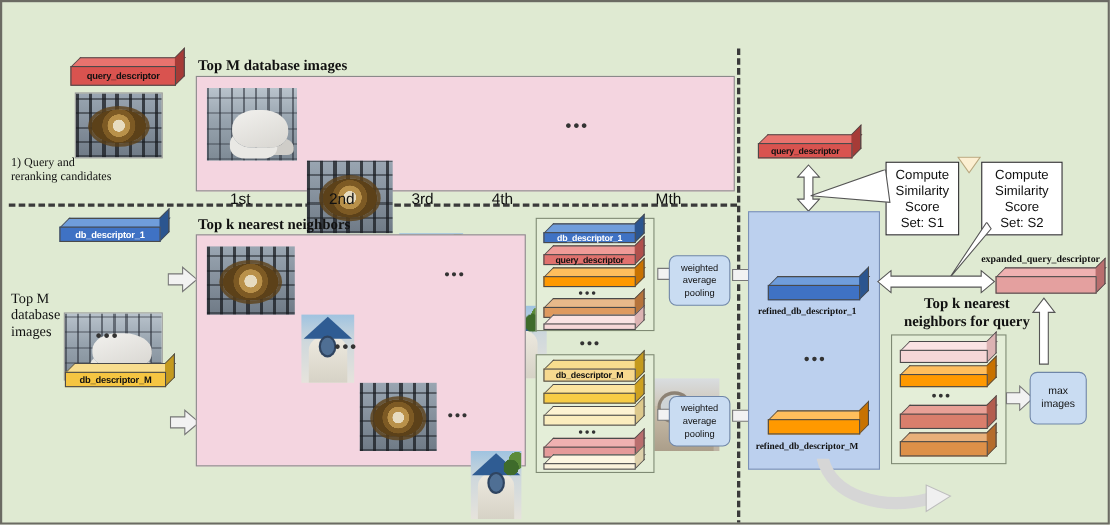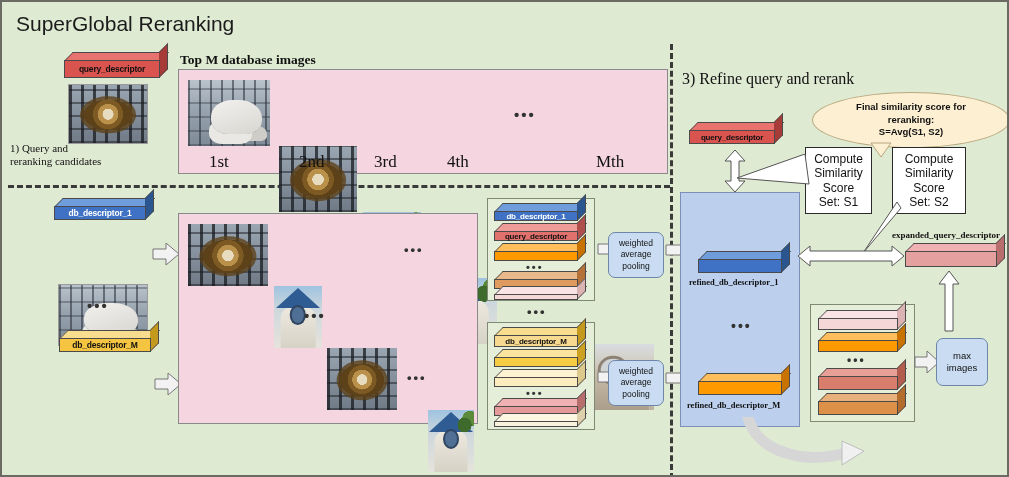--- a/index.html
+++ b/index.html
@@ -8,21 +8,21 @@
     background:#dfead2;
     border:2px solid #6b6b63;
     box-sizing:border-box;
     font-family:"Liberation Serif", serif;
   }
   .abs{position:absolute;box-sizing:border-box;}
   
   .title{font-size:21px;color:#1b1b1b;font-family:"Liberation Sans",sans-serif;}
   .sec-label{font-size:11px;color:#111;font-family:"Liberation Serif",serif;font-weight:400;line-height:1.15;}
   .panel-title{font-size:13.5px;color:#111;font-weight:600;font-family:"Liberation Serif",serif;}
-  .mono{font-family:Liberation Serif, serif;font-size:17px;color:#111;}
+  .mono{font-family:Liberation Sans, sans-serif;font-size:14px;color:#111;margin-top:20px;}
   .cube-label{font-family:"Liberation Sans",sans-serif;font-size:8.5px;color:#111;font-weight:600;letter-spacing:-0.2px;white-space:nowrap;}
   .small-serif{font-family:"Liberation Serif",serif;font-size:9.5px;font-weight:700;color:#111;white-space:nowrap;}
   .dots{font-family:"Liberation Sans",sans-serif;font-weight:900;color:#333;letter-spacing:2px;}
 
   
   .vsep{border-left:3px dashed #3a3a3a;}
   .hsep{border-top:3px dashed #3a3a3a;}
 
   
   .pinkpanel{background:#f4d5e0;border:1px solid #8a8a8a;}
@@ -92,21 +92,20 @@
            font-family:"Liberation Sans",sans-serif;font-size:9.5px;font-weight:700;color:#111;line-height:1.35;text-align:center;}
   .rbox{background:#c9dcf2;border:1px solid #6f86a8;border-radius:7px;
         display:flex;flex-direction:column;align-items:center;justify-content:center;
         font-family:"Liberation Sans",sans-serif;font-size:8.5px;color:#111;line-height:1.3;text-align:center;}
 </style>
 </head>
 <body>
 
 <div id="root">
 
-  <div class="abs title" style="left:14px;top:10px;">SuperGlobal Reranking</div>
 
   <div class="abs vsep" style="left:668px;top:42px;height:435px;"></div>
   <div class="abs hsep" style="left:6px;top:183px;width:662px;"></div>
 
   <div class="abs sec-label" style="left:8px;top:140px;white-space:pre-line;">1) Query and
 reranking candidates</div>
 
   <div class="cube" style="left:62px;top:50px;width:104px;height:26px;">
     <div class="top" style="background:#e8736e;"></div>
     <div class="side" style="background:#a63b37;"></div>
@@ -144,39 +143,43 @@
   <div class="cube" style="left:52px;top:196px;width:100px;height:22px;">
     <div class="top" style="background:#6f9ddb;"></div>
     <div class="side" style="background:#2b558f;"></div>
     <div class="face" style="background:#3f72c4;"></div>
     <div class="txt">
         <span class="cube-label" style="color:#fff;">db_descriptor_1</span>
       </div>
   </div>
   <div class="abs photo ph-bear" style="left:56px;top:222px;width:90px;height:62px;border:1px solid #9a9a9a;"></div>
 
+  <div class="abs sec-label" style="left:8px;top:262px;font-size:13px;white-space:pre-line;">Top M
+database
+images</div>
   <div class="abs dots" style="left:85px;top:295px;font-size:15px;">•••</div>
 
   <div class="cube" style="left:57px;top:328px;width:100px;height:22px;">
     <div class="top" style="background:#f8dd8e;"></div>
     <div class="side" style="background:#c49a1e;"></div>
     <div class="face" style="background:#f5c542;"></div>
     <div class="txt">
         <span class="cube-label">db_descriptor_M</span>
       </div>
   </div>
   <div class="abs photo ph-facade" style="left:58px;top:352px;width:90px;height:62px;border:1px solid #9a9a9a;"></div>
 
   <svg class="abs" style="left:150px;top:238px;width:28px;height:28px;" viewBox="0 0 28 28">
     <polygon points="1,9 14,9 14,3 27,14 14,25 14,19 1,19" fill="#f2f2f2" stroke="#777" stroke-width="1"></polygon>
   </svg>
   <svg class="abs" style="left:152px;top:368px;width:28px;height:28px;" viewBox="0 0 28 28">
     <polygon points="1,9 14,9 14,3 27,14 14,25 14,19 1,19" fill="#f2f2f2" stroke="#777" stroke-width="1"></polygon>
   </svg>
 
+  <div class="abs panel-title" style="left:178px;top:194px;">Top k nearest neighbors</div>
   <div class="abs pinkpanel" style="left:176px;top:211px;width:300px;height:211px;">
 
     <div class="abs photo ph-clock" style="left:9px;top:10px;width:80px;height:62px;"></div>
     <div class="abs photo ph-church" style="left:95px;top:10px;width:48px;height:62px;">
         <i class="roof"></i>
       </div>
     <div class="abs photo ph-clock" style="left:148px;top:10px;width:70px;height:62px;"></div>
     <div class="abs dots" style="left:225px;top:28px;font-size:13px;">•••</div>
     <div class="abs photo ph-church" style="left:249px;top:10px;width:46px;height:62px;">
         <i class="roof"></i>
@@ -276,40 +279,34 @@
 pooling</span>
   </div>
 
   <svg class="abs" style="left:663px;top:236px;width:30px;height:24px;" viewBox="0 0 30 24">
     <polygon points="1,7 16,7 16,1 29,12 16,23 16,17 1,17" fill="#f2f2f2" stroke="#777" stroke-width="1"></polygon>
   </svg>
   <svg class="abs" style="left:663px;top:364px;width:30px;height:24px;" viewBox="0 0 30 24">
     <polygon points="1,7 16,7 16,1 29,12 16,23 16,17 1,17" fill="#f2f2f2" stroke="#777" stroke-width="1"></polygon>
   </svg>
 
-  <div class="abs sec-label" style="left:680px;top:68px;font-size:16px;">3) Refine query and rerank</div>
 
   <div class="cube" style="left:687px;top:120px;width:94px;height:22px;">
     <div class="top" style="background:#e8736e;"></div>
       <div class="side" style="background:#a63b37;"></div>
     <div class="face" style="background:#d9534f;"></div>
     <div class="txt">
         <span class="cube-label" style="font-size:8px;">query_descriptor</span>
       </div>
   </div>
 
   <svg class="abs" style="left:722px;top:147px;width:22px;height:44px;" viewBox="0 0 22 44">
     <polygon points="11,1 21,12 15,12 15,32 21,32 11,43 1,32 7,32 7,12 1,12" fill="#fff" stroke="#555" stroke-width="1"></polygon>
   </svg>
 
-  <div class="abs ellipse" style="left:810px;top:90px;width:198px;height:56px;">
-    <span style="white-space:pre-line;">Final similarity score for
-reranking:
-S=Avg(S1, S2)</span>
-  </div>
   <svg class="abs" style="left:868px;top:140px;width:22px;height:16px;" viewBox="0 0 22 16">
     <polygon points="1,1 21,1 11,15" fill="#fcefd2" stroke="#b9a77e" stroke-width="1"></polygon>
   </svg>
 
   <div class="wbox abs" style="left:803px;top:145px;width:67px;height:67px;">
     <span style="white-space:pre-line;text-align:center;">Compute
 Similarity
 Score
 Set: S1</span>
   </div>
@@ -351,20 +348,22 @@
   <div class="cube" style="left:903px;top:241px;width:100px;height:24px;">
     <div class="top" style="background:#efb1b1;"></div>
       <div class="side" style="background:#b96e6e;"></div>
     <div class="face" style="background:#e4a09f;"></div>
   </div>
 
   <svg class="abs" style="left:936px;top:268px;width:22px;height:62px;" viewBox="0 0 22 62">
     <polygon points="11,1 21,14 15,14 15,61 7,61 7,14 1,14" fill="#fff" stroke="#555" stroke-width="1"></polygon>
   </svg>
 
+  <div class="abs" style="left:812px;top:266px;width:130px;text-align:center;font-size:13.5px;font-weight:600;color:#111;white-space:pre-line;line-height:1.2;">Top k nearest
+neighbors for query</div>
   <div class="abs greenbox" style="left:808px;top:302px;width:105px;height:118px;">
     <div class="cube" style="left:7px;top:5px;width:88px;height:20px;">
       <div class="top" style="background:#fae3e3;"></div>
         <div class="side" style="background:#dcb3b3;"></div>
       <div class="face" style="background:#f6d7d7;"></div>
     </div>
     <div class="cube" style="left:7px;top:27px;width:88px;height:20px;">
       <div class="top" style="background:#ffbe5c;"></div>
         <div class="side" style="background:#c87200;"></div>
       <div class="face" style="background:#ff9900;"></div>

